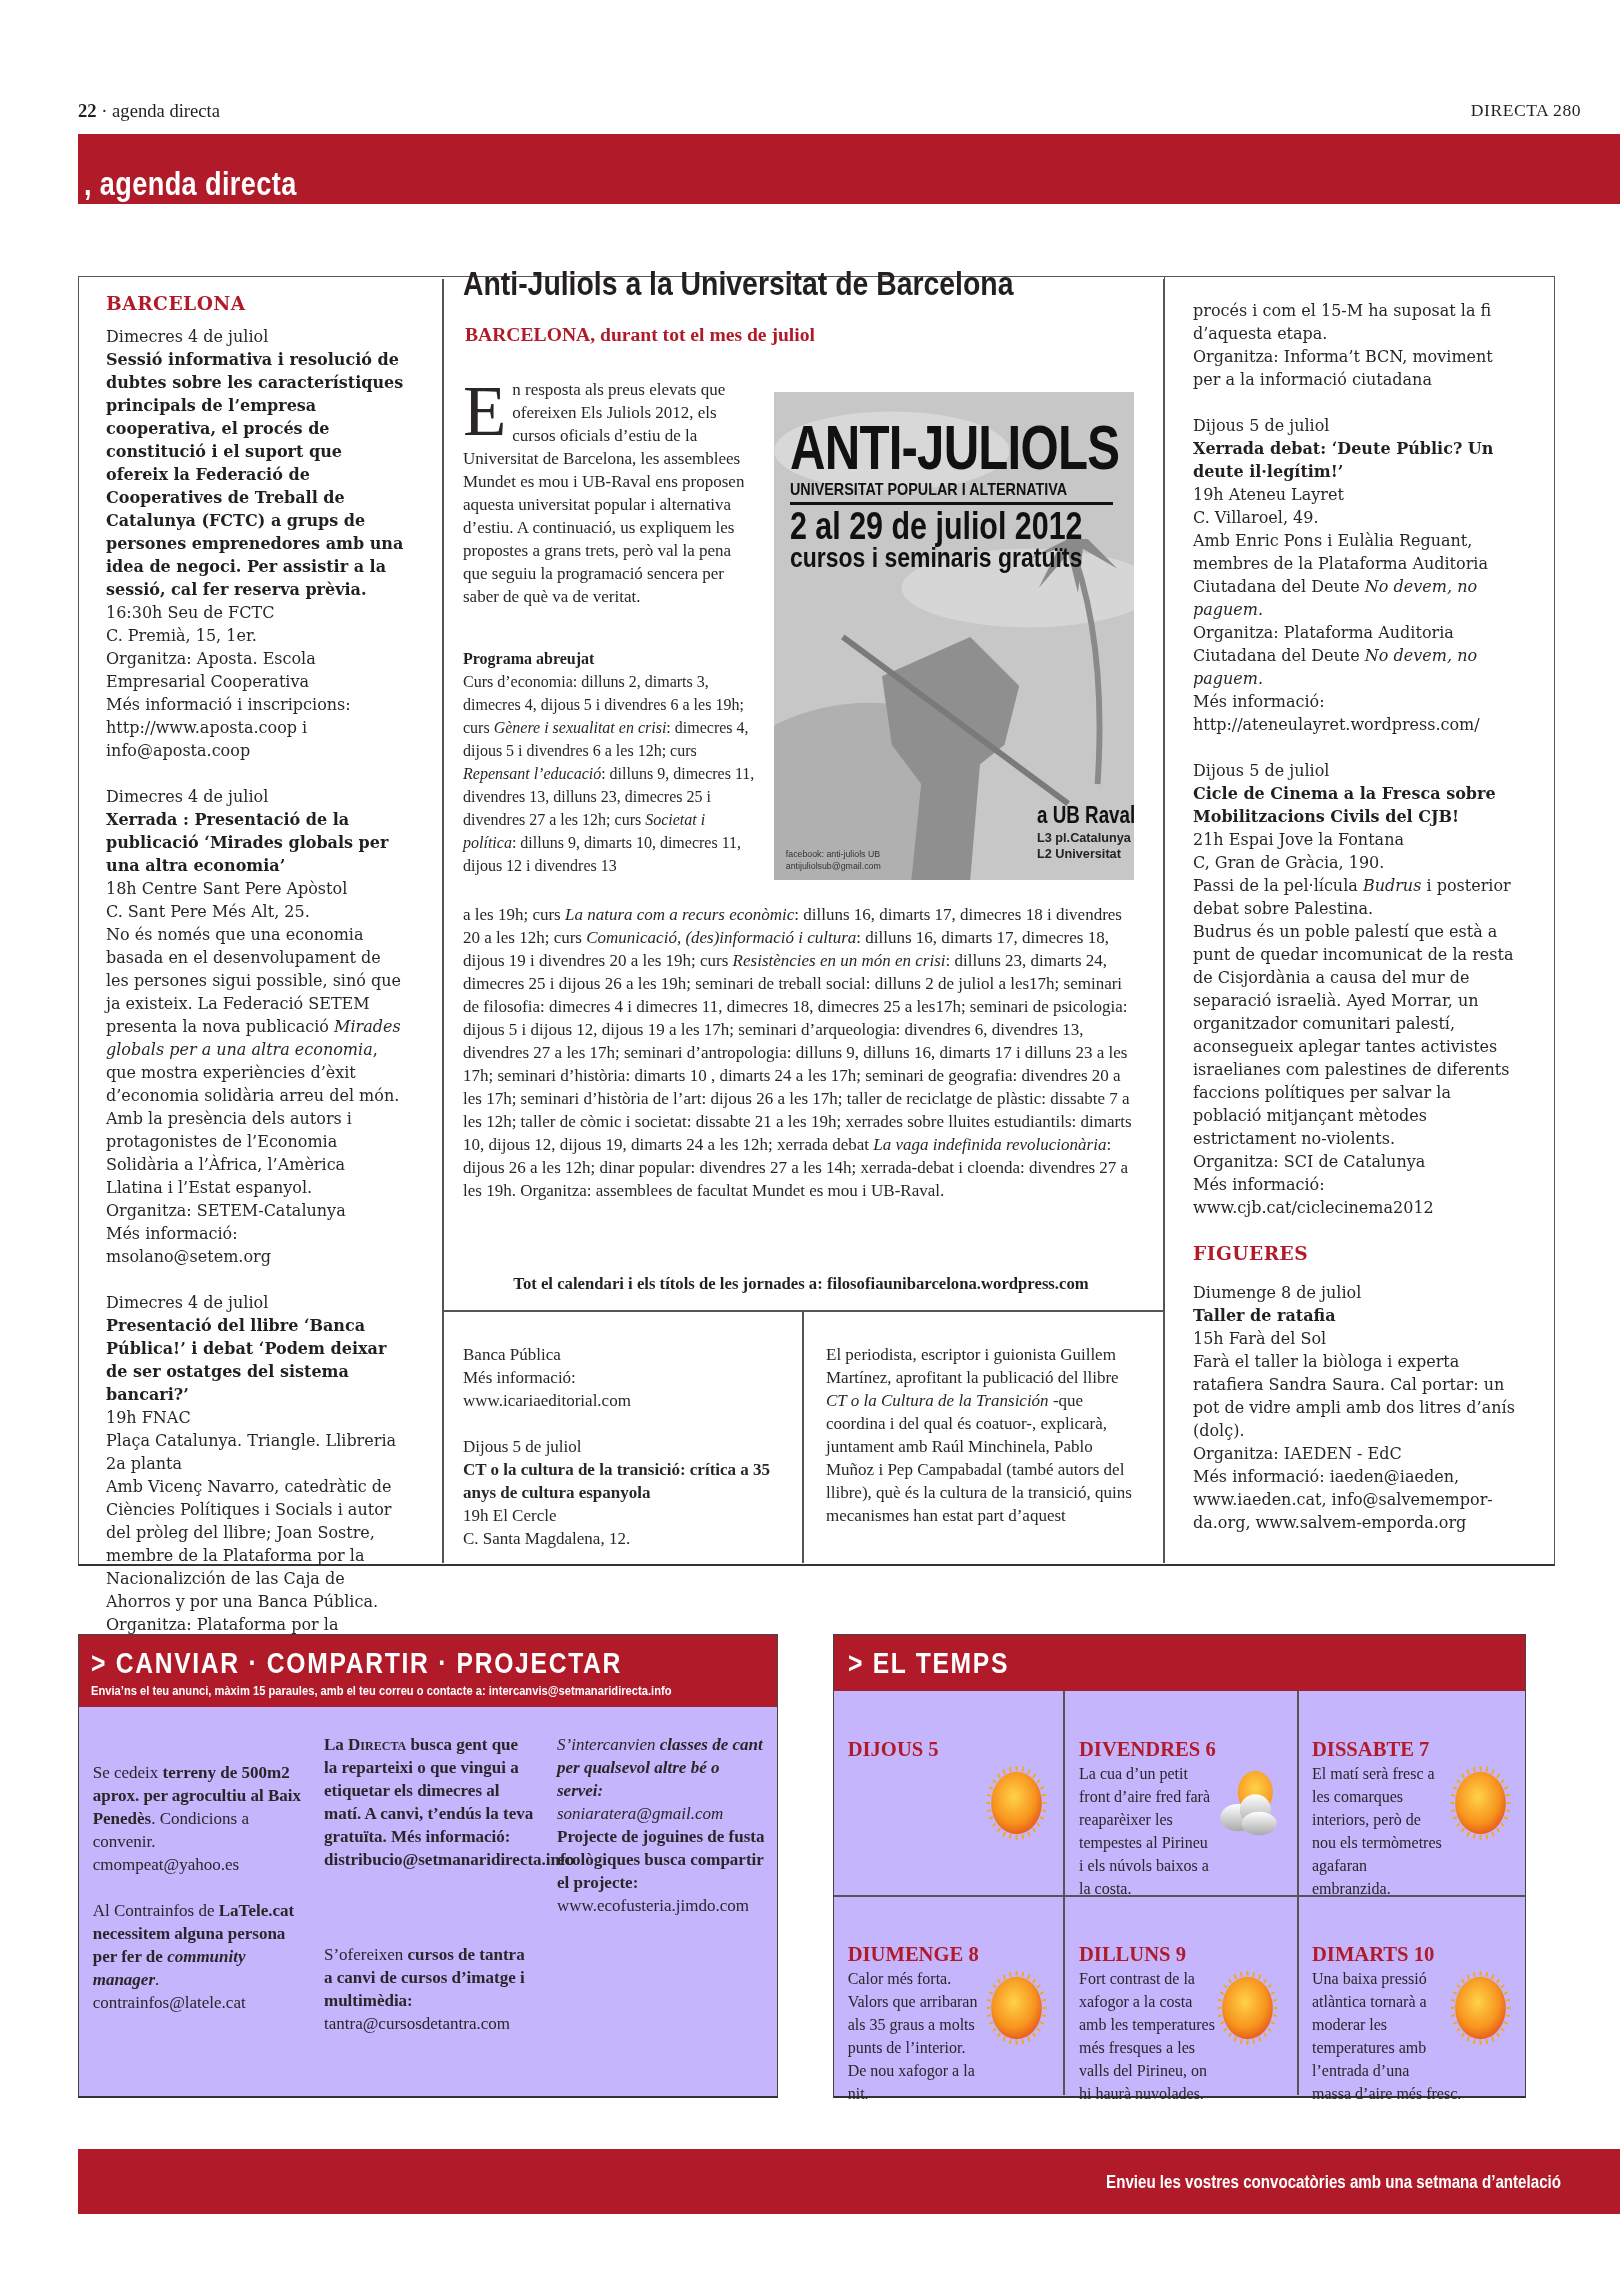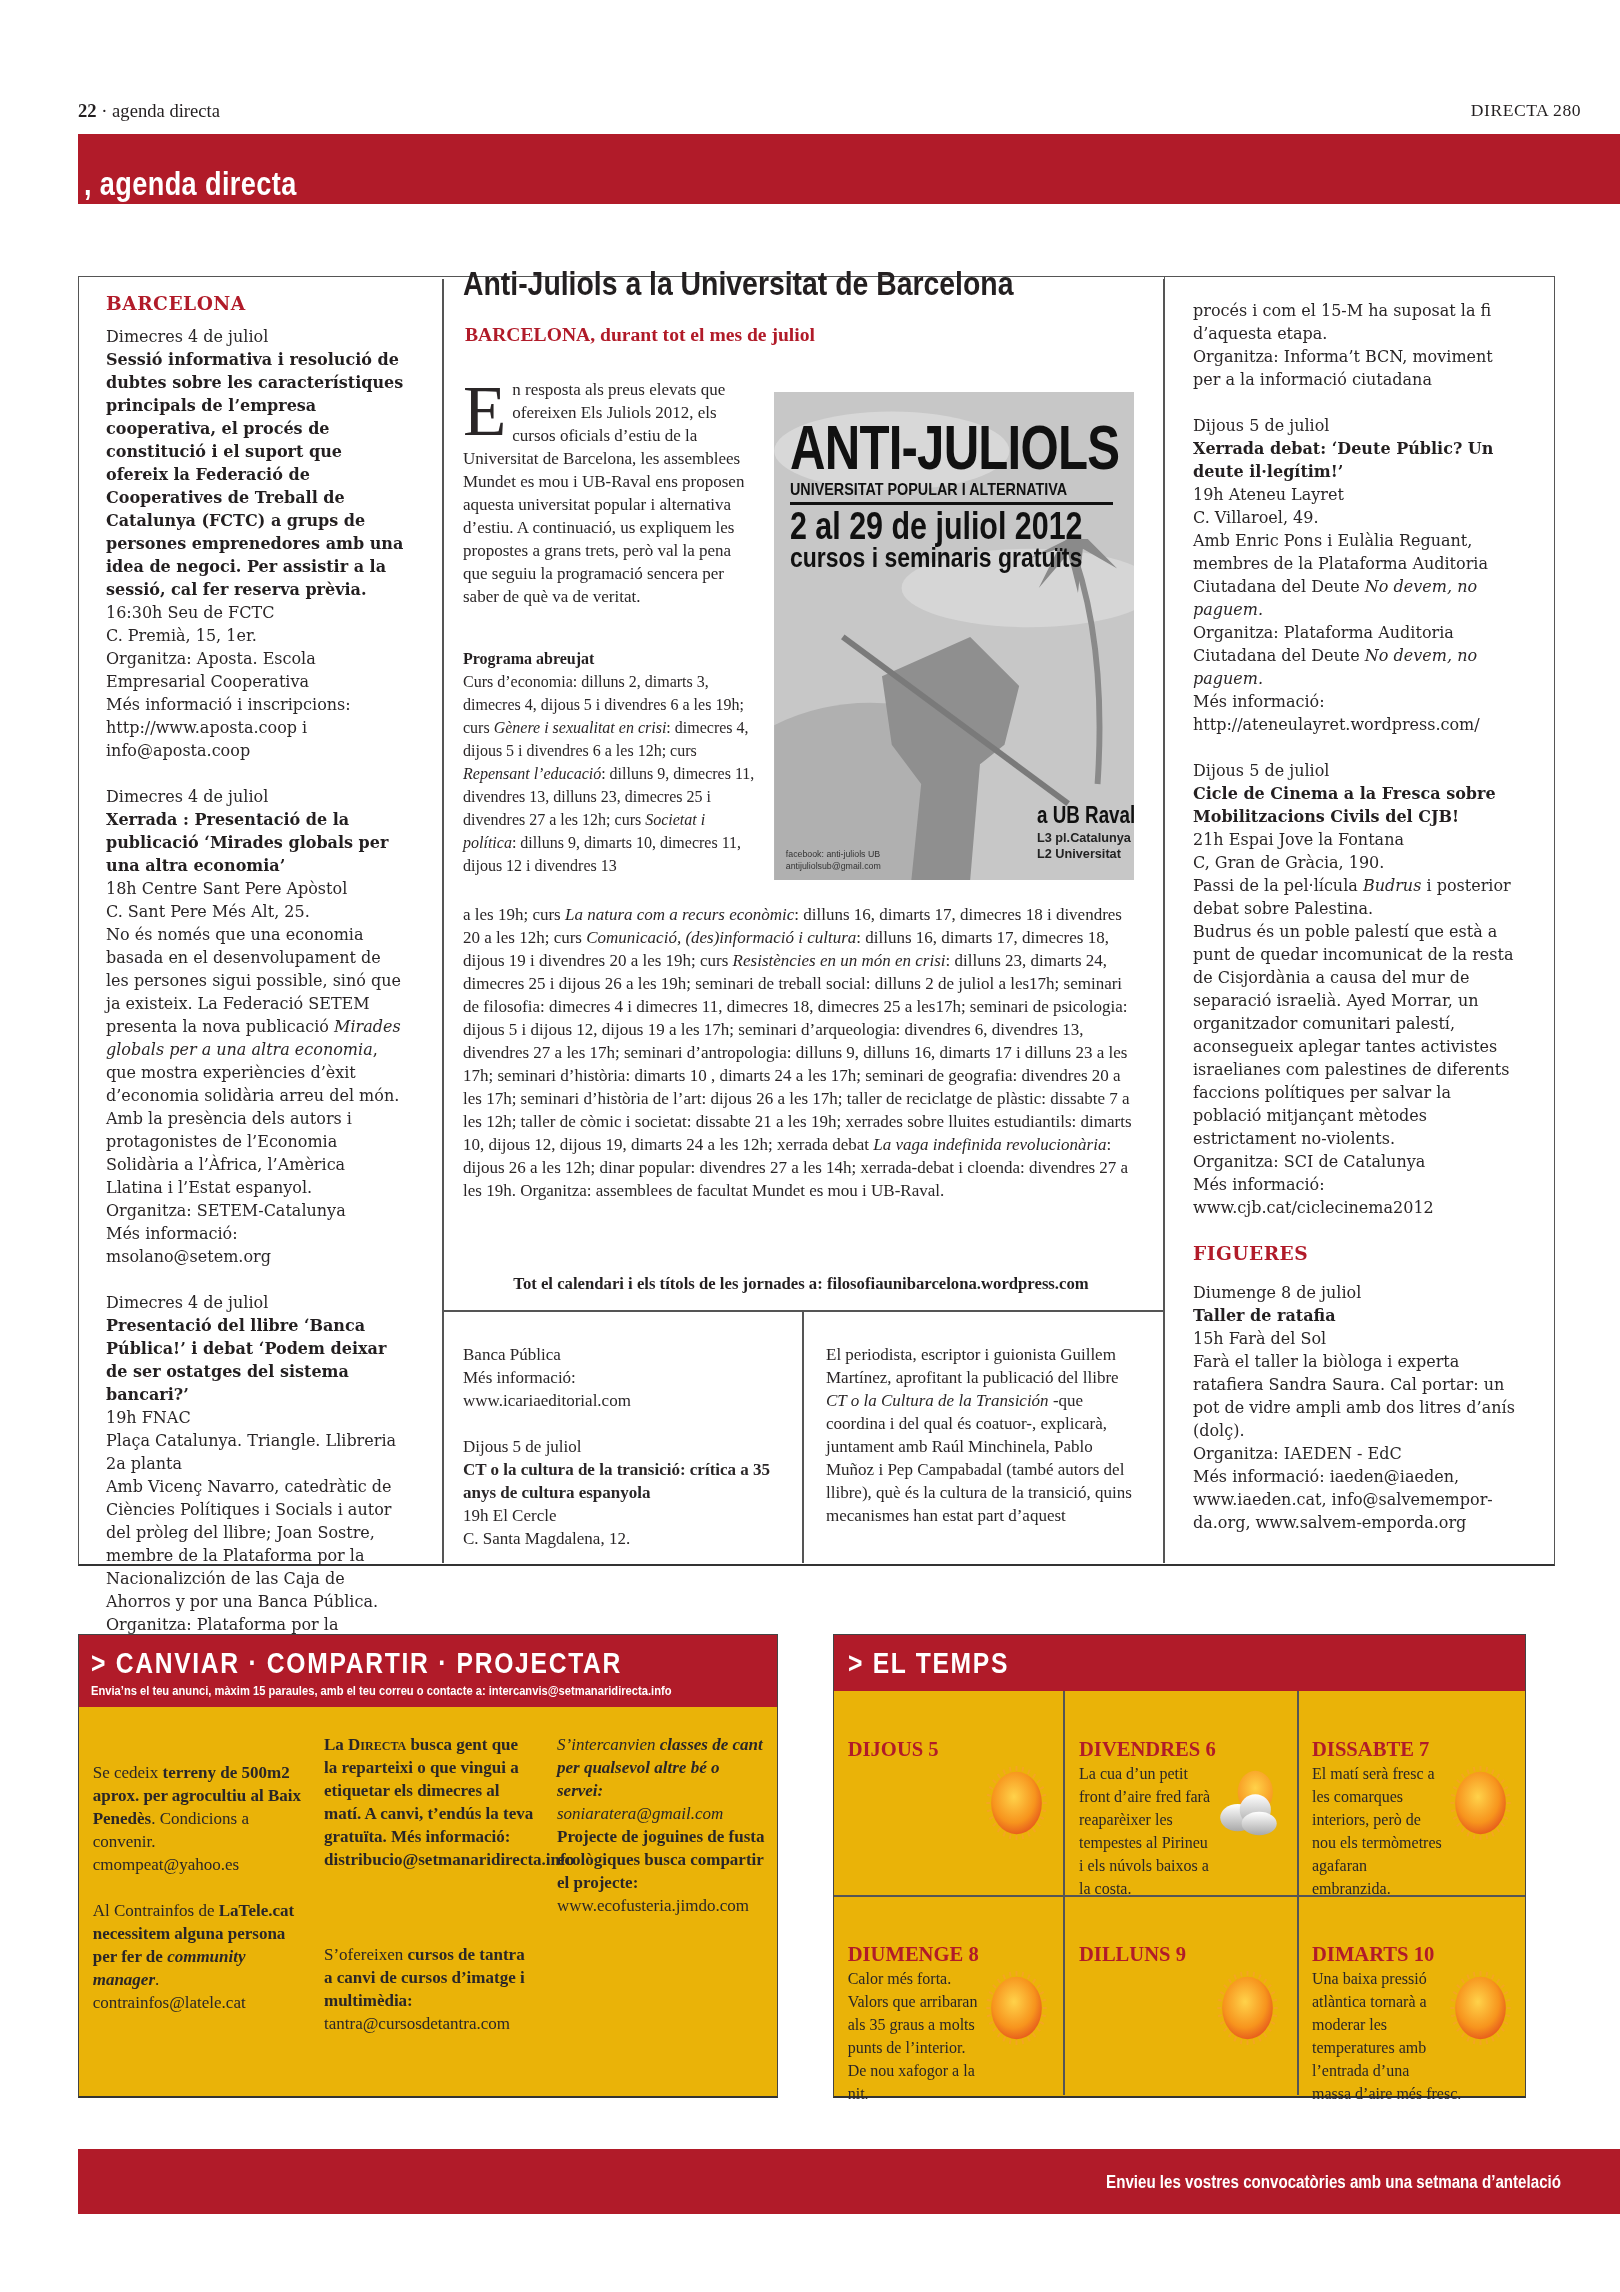--- a/index.html
+++ b/index.html
@@ -41,21 +41,21 @@
   #poster .p-free { position: absolute; left: 15.7px; top: 151px; font-family: "Liberation Sans", sans-serif; font-weight: bold; font-size: 28px; line-height: 29px; color: #111; transform: scaleX(0.82); transform-origin: left top; white-space: nowrap; }
   #poster .p-place { position: absolute; left: 263px; top: 410px; font-family: "Liberation Sans", sans-serif; font-weight: bold; font-size: 23.5px; color: #111; transform: scaleX(0.8); transform-origin: left top; white-space: nowrap; }
   #poster .p-metro { position: absolute; left: 263px; top: 439px; font-family: "Liberation Sans", sans-serif; font-weight: bold; font-size: 12.7px; line-height: 15.7px; color: #222; white-space: pre; }
   #poster .p-contact { position: absolute; left: 11.8px; top: 457px; font-family: "Liberation Sans", sans-serif; font-size: 8.8px; line-height: 11.8px; color: #333; white-space: pre; }
 
   #programme { left: 463px; top: 647px; width: 294px; font-family: Liberation Serif, serif; }
   #programme-wide { left: 463px; top: 903px; width: 676px; }
   #calendar-note { left: 463px; top: 1274px; width: 676px; text-align: center; font-family: "Liberation Serif", serif; font-weight: bold; font-size: 16.7px; }
 
   
-  .box { position: absolute; border: 1.5px solid #444; border-bottom: 2.9px solid #333; background: #eab308; }
+  .box { position: absolute; border: 1.5px solid #444; border-bottom: 2.9px solid #333; background: #c4b5fd; }
   .box-head { position: absolute; left: 0; top: 0; right: 0; background: #b11b29; color: #fff; font-family: "Liberation Sans", sans-serif; }
   .box-title { position: absolute; font-weight: bold; font-size: 29px; letter-spacing: 2px; transform: scaleX(0.85); transform-origin: left top; white-space: nowrap; }
   .box-sub { position: absolute; font-weight: bold; font-size: 12.7px; transform: scaleX(0.88); transform-origin: left top; white-space: nowrap; }
 
   .wx-cell { position: absolute; margin-top: 32px; }
   .wx-day { font-family: "Liberation Serif", serif; font-weight: bold; color: #b11b29; font-size: 20.6px; line-height: 23.5px; }
   .wx-text { font-family: "Liberation Serif", serif; font-size: 16px; line-height: 23px; color: #2a2627; }
   .wx-icon { position: absolute; width: 63px; height: 76px; }
 
   #footer-bar { left: 78px; top: 2149px; width: 1542px; height: 65px; background: #b11b29; }
@@ -406,21 +406,21 @@
               <line x1="32.0" y1="6.0" x2="32.0" y2="1.0" stroke="#f5a623" stroke-width="2"></line>
               <line x1="38.0" y1="6.8" x2="38.9" y2="2.0" stroke="#f5a623" stroke-width="2"></line>
               <line x1="43.7" y1="9.3" x2="45.5" y2="4.8" stroke="#f5a623" stroke-width="2"></line>
               <line x1="48.8" y1="13.2" x2="51.3" y2="9.3" stroke="#f5a623" stroke-width="2"></line>
               <line x1="53.1" y1="18.4" x2="56.2" y2="15.3" stroke="#f5a623" stroke-width="2"></line>
               <line x1="56.3" y1="24.7" x2="59.9" y2="22.5" stroke="#f5a623" stroke-width="2"></line>
               <line x1="58.3" y1="31.7" x2="62.2" y2="30.5" stroke="#f5a623" stroke-width="2"></line>
             </g>
             <ellipse cx="32" cy="39" rx="26" ry="32" fill="url(#sg)"></ellipse>
           </svg></div>
-        <div class="wx-text"><span style="float: right; width: 80px; height: 108px;"></span></div>
+        <div class="wx-text"><span style="float: right; width: 80px; height: 108px;"></span><span>Fort contrast de la xafogor a la costa amb les temperatures més fresques a les valls del Pirineu, on hi haurà nuvolades.</span></div>
       </div>
       <div class="wx-cell" style="left: 478px; top: 276px; width: 216px;">
         <div class="wx-day">DIMARTS 10</div>
         <div class="wx-icon" style="position: absolute; left: 137px; top: 27.4px;"><svg viewBox="0 0 64 78" width="63" height="76">
             <defs>
               <radialGradient id="sg" cx="45%" cy="40%" r="60%">
                 <stop offset="0%" stop-color="#ffd24a"></stop>
                 <stop offset="70%" stop-color="#f7941d"></stop>
                 <stop offset="100%" stop-color="#e8601c"></stop>
               </radialGradient>

